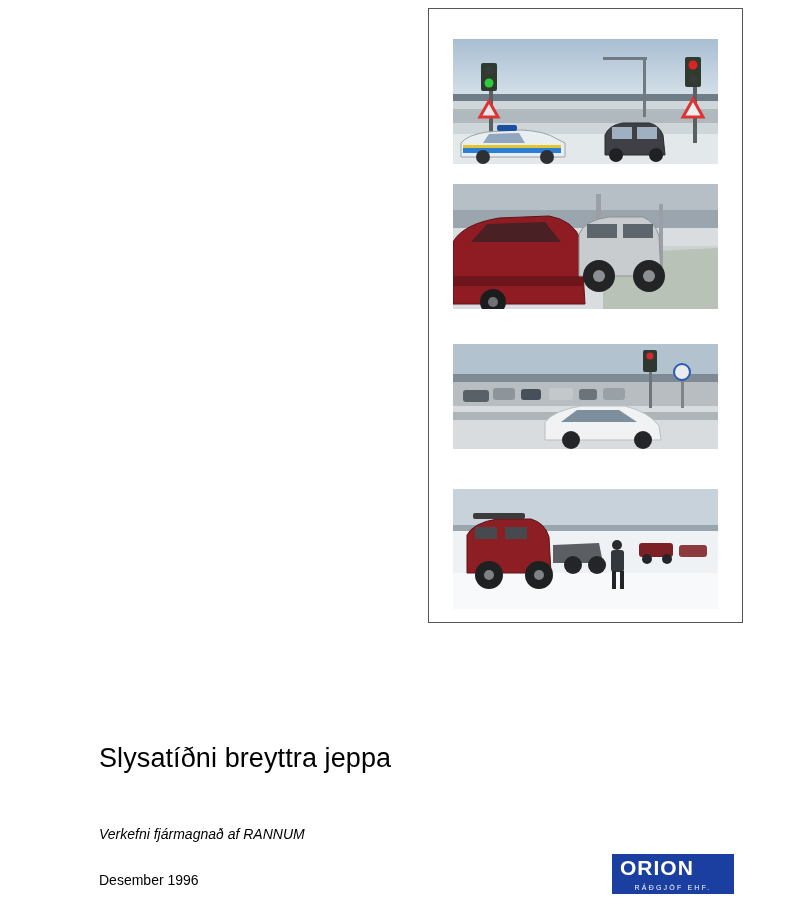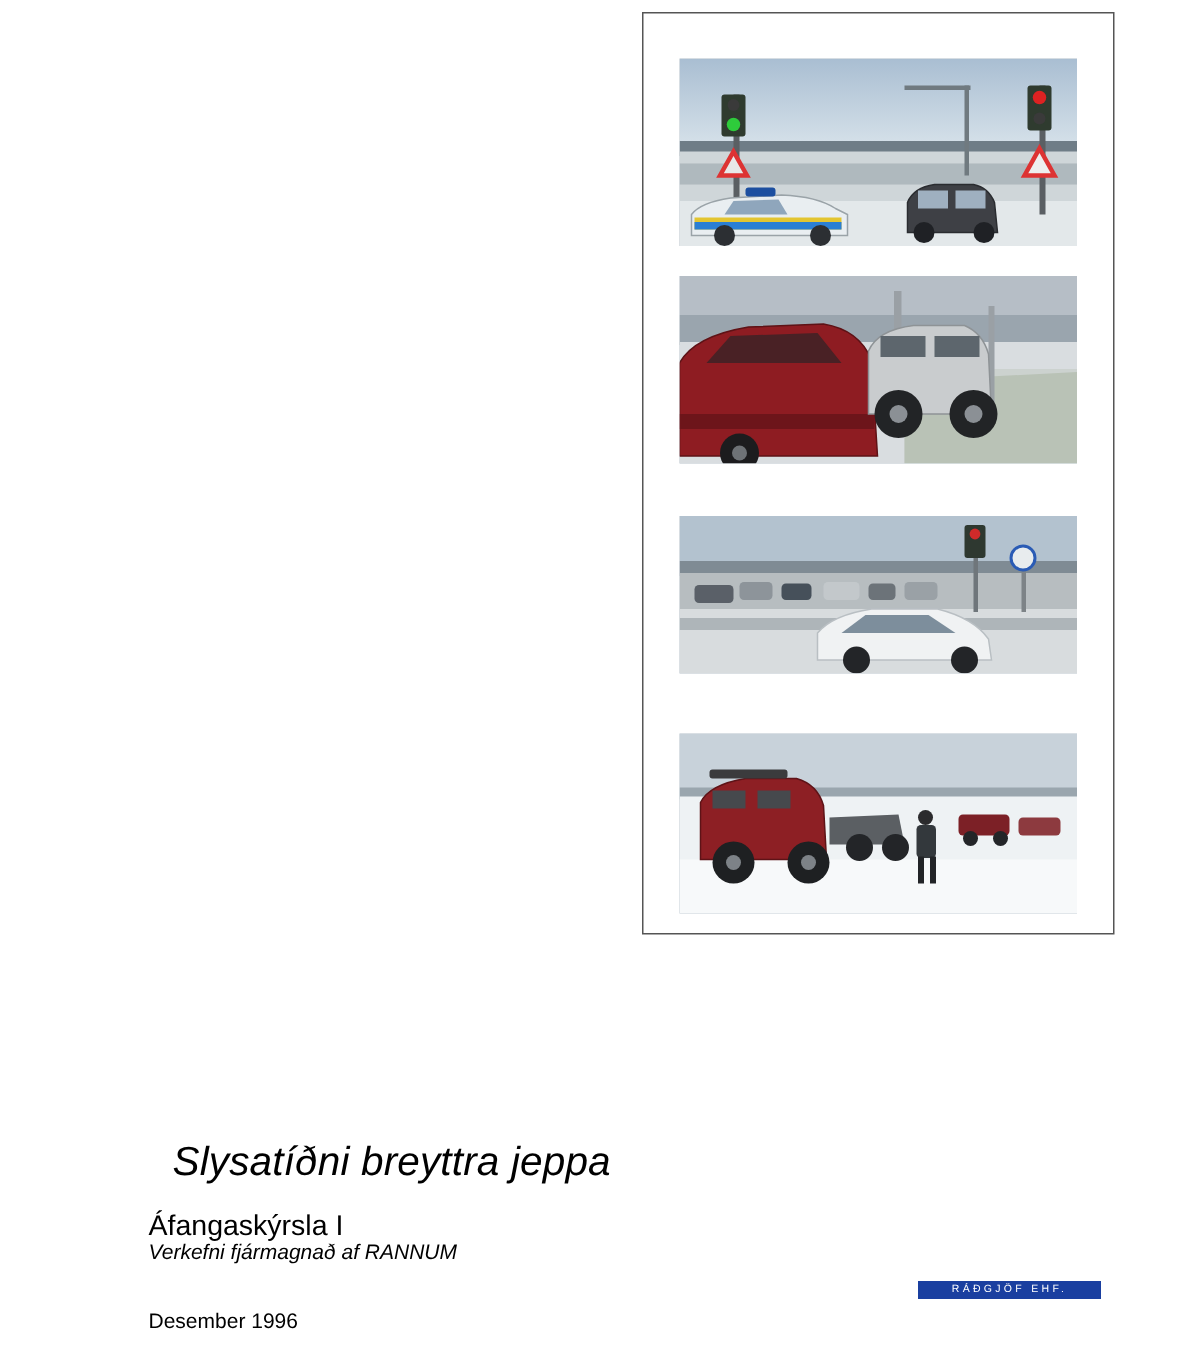--- a/index.html
+++ b/index.html
@@ -43,23 +43,22 @@
   .title-block {
     position: absolute;
     left: 99px;
     top: 742px;
     width: 520px;
   }
   .doc-title {
     font-size: 27px;
     line-height: 32px;
     font-weight: 400;
-    margin: 16px;
+    margin: 0;
     letter-spacing: 0.1px;
-    font-style: italic;
   }
   .doc-subtitle {
     font-size: 19px;
     line-height: 24px;
     font-weight: 400;
     margin: 0;
   }
   .doc-funding {
     font-size: 14px;
     font-style: italic;
@@ -249,21 +248,23 @@
       <rect x="158" y="61" width="13" height="22" rx="3" fill="#33383c"></rect>
       <rect x="159" y="82" width="4" height="18" fill="#222427"></rect>
       <rect x="167" y="82" width="4" height="18" fill="#222427"></rect>
     </svg>
   </div>
 
 </div>
 
 <div class="title-block">
   <h1 class="doc-title">Slysatíðni breyttra jeppa</h1>
-  <h2 class="doc-subtitle">Áfangaskýrsla I</h2>
 </div>
 
 <p class="doc-funding">Verkefni fjármagnað af RANNUM</p>
 <p class="doc-date">Desember 1996</p>
 
 <div class="logo">
+  <div class="logo-main">
+    <span class="logo-word">ORION</span>
+  </div>
   <div class="logo-sub">RÁÐGJÖF EHF.</div>
 </div>
 
 </body></html>

